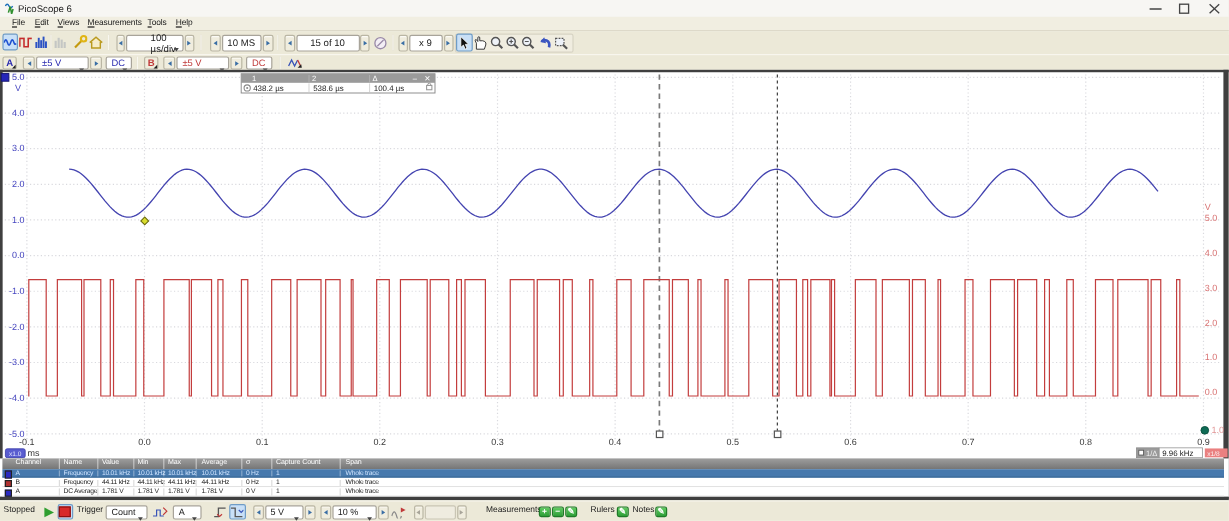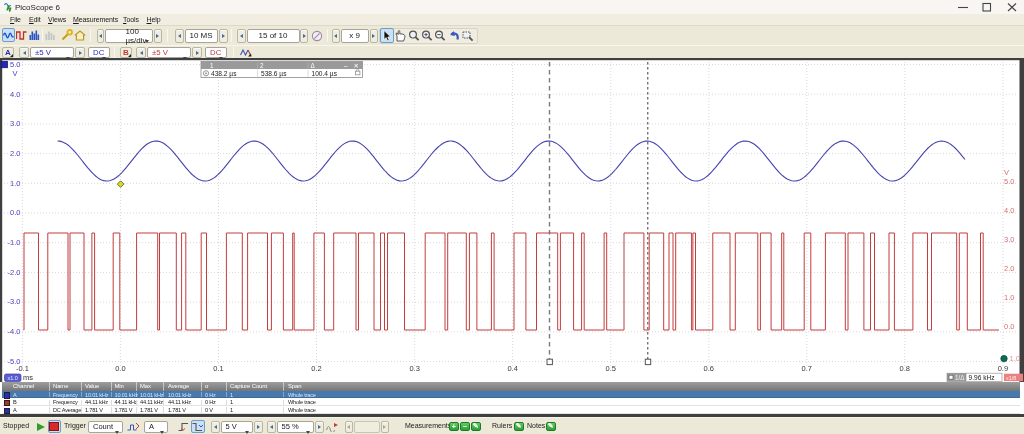--- a/index.html
+++ b/index.html
@@ -441,21 +441,21 @@
         <span style="margin-left:4px">5 V</span>
         <span style="position:absolute;right:3px;top:5.0px"><span style="display:inline-block;width:0;height:0;border-left:2px solid transparent;border-right:2px solid transparent;border-top:3px solid #444"></span></span>
       </div>
       <div class="sbtn" style="left:253.5px;top:2.5px;width:9px;height:12px">
         <span style="display:inline-block;width:0;height:0;border-top:2px solid transparent;border-bottom:2px solid transparent;border-left:3px solid #3a6ea5"></span>
       </div>
       <div class="sbtn" style="left:266.5px;top:2.5px;width:9px;height:12px">
         <span style="display:inline-block;width:0;height:0;border-top:2px solid transparent;border-bottom:2px solid transparent;border-right:3px solid #3a6ea5"></span>
       </div>
       <div class="combo" style="left:276.5px;top:2.5px;width:37px;height:12px;font-size:7.5px;color:#1a1a1a">
-        <span style="margin-left:4px">55 %</span>
+        <span style="margin-left:4px">10 %</span>
         <span style="position:absolute;right:3px;top:5.0px"><span style="display:inline-block;width:0;height:0;border-left:2px solid transparent;border-right:2px solid transparent;border-top:3px solid #444"></span></span>
       </div>
       <div class="sbtn" style="left:314.5px;top:2.5px;width:9px;height:12px">
         <span style="display:inline-block;width:0;height:0;border-top:2px solid transparent;border-bottom:2px solid transparent;border-left:3px solid #3a6ea5"></span>
       </div>
       <div class="tbtn" style="left:325px;top:2.5px;width:15px;height:12px">
 <svg width="13" height="10" viewBox="0 0 13 10">
           <path d="M0.5,8 q2,-7 4,0 q2,7 4,0" stroke="#888" stroke-width="1" fill="none"></path>
           <path d="M8,1 l4,2 l-4,2 z" fill="#c03a3a"></path>
         </svg>

